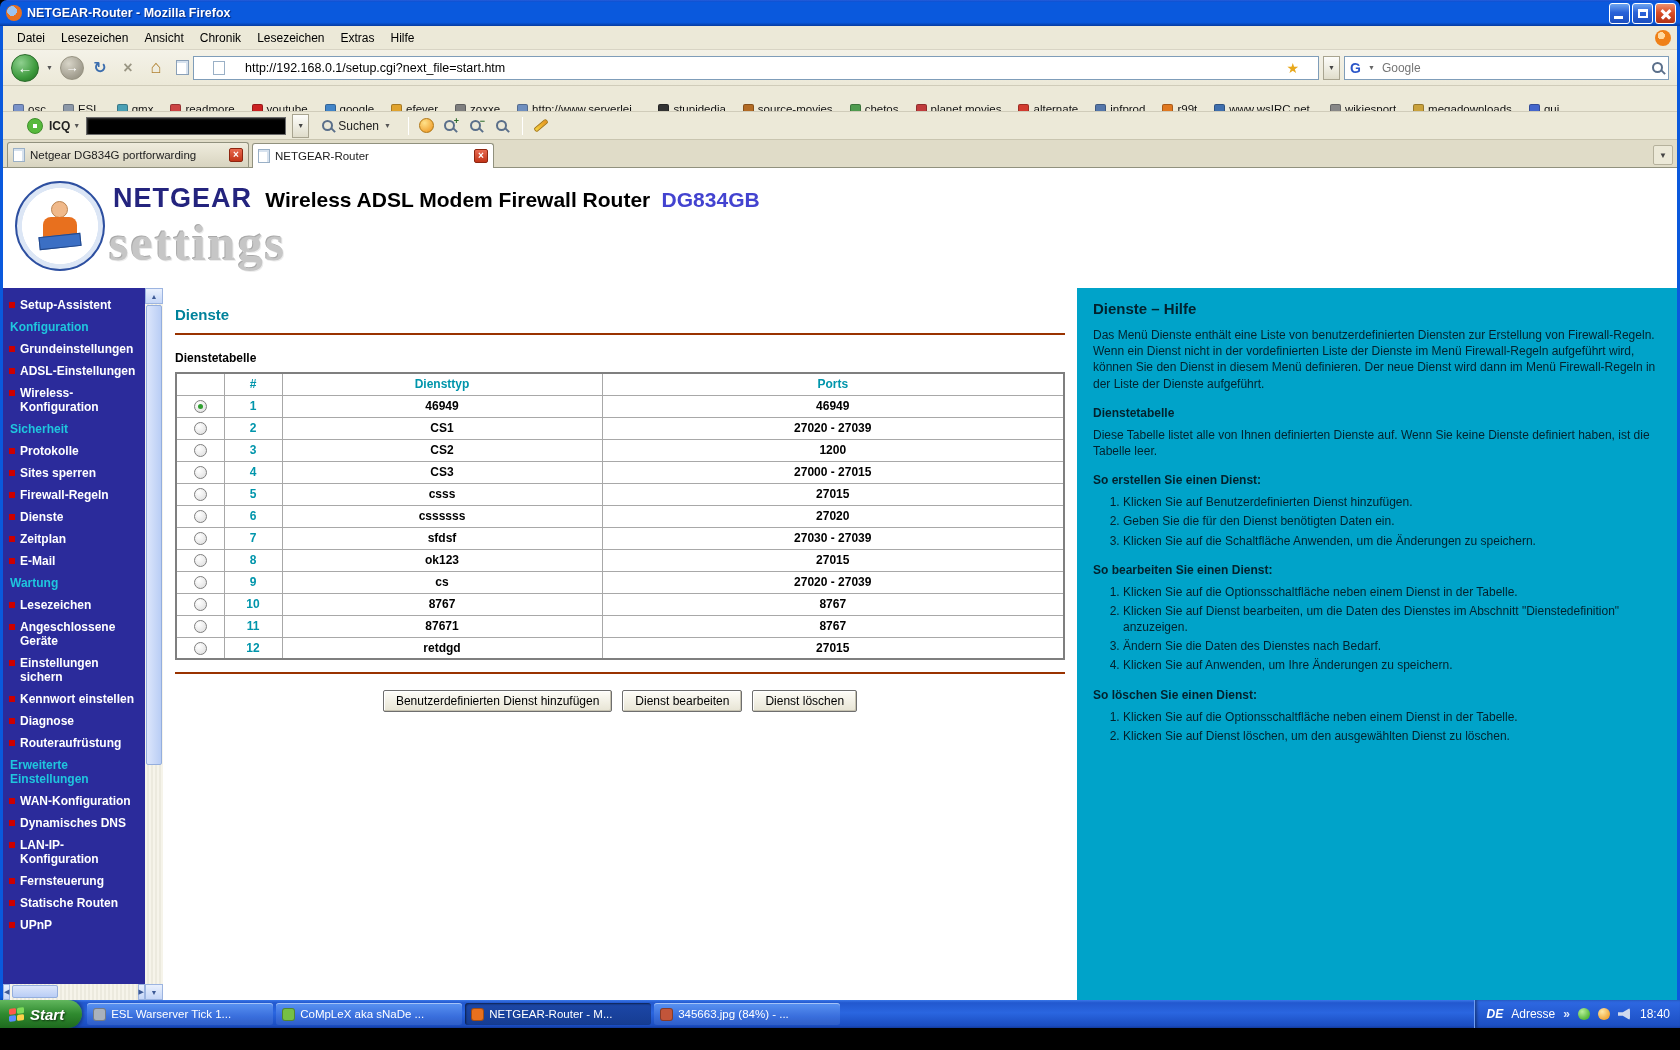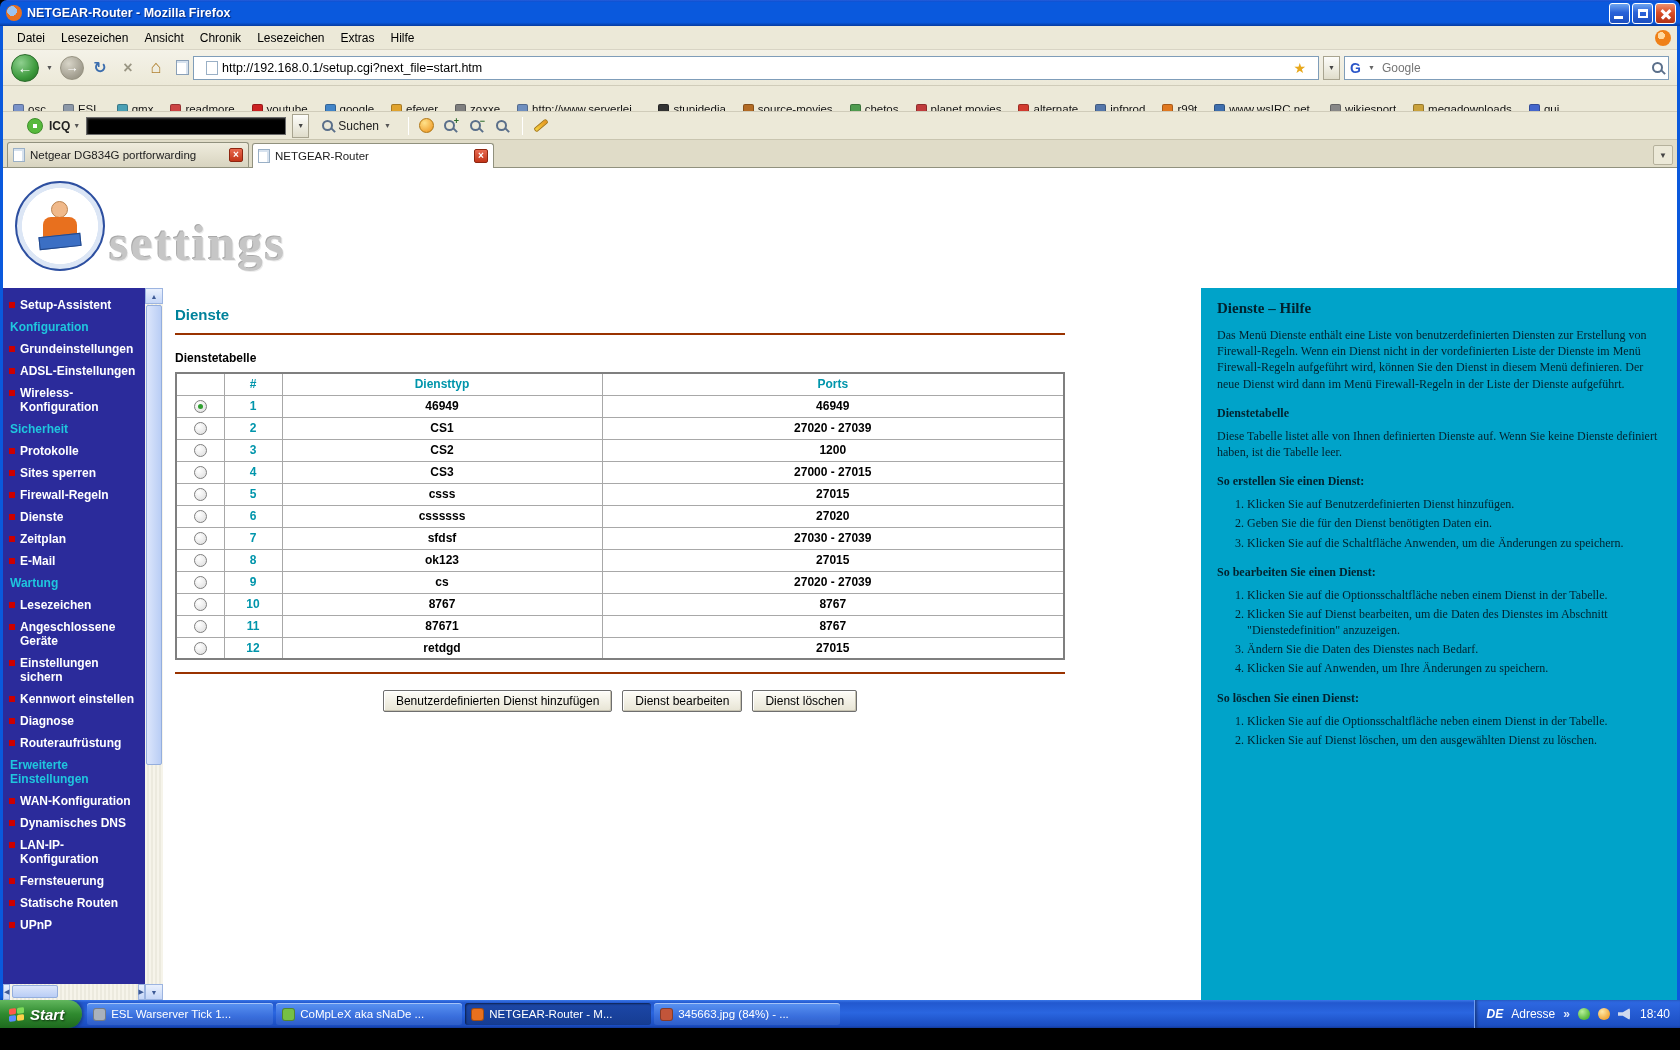--- a/index.html
+++ b/index.html
@@ -37,21 +37,21 @@
   .navcircle { width:28px; height:28px; border-radius:50%; display:flex; align-items:center; justify-content:center;
     color:#fff; font-size:15px; font-weight:bold; flex:none; }
   .navcircle.back { background:radial-gradient(circle at 35% 30%, #8fd08f, #3d9a3d 60%, #1f6a1f); border:1px solid #2b6b2b; }
   .navcircle.fwd  { background:radial-gradient(circle at 35% 30%, #d8d5c8, #a8a496 60%, #8b8778); border:1px solid #979382; width:24px; height:24px; font-size:13px; }
   .mini-drop { width:13px; height:20px; display:flex; align-items:center; justify-content:center; font-size:7px; color:#555; }
   .toolglyph { width:24px; height:24px; display:flex; align-items:center; justify-content:center; font-size:16px; border-radius:3px; flex:none; }
   .tg-reload { color:#3c6eae; font-weight:bold; }
   .tg-stop { color:#9a9684; font-weight:bold; }
   .tg-home { color:#b08030; font-size:18px; }
   .pageicon { width:13px; height:15px; background:#fff; border:1px solid #8aa0b8; box-shadow:inset -2px 2px 0 #d7e2ee; flex:none; margin-left:4px; }
-  .urlbox { flex:1; height:24px; background:#fff; border:1px solid #7f9db9; display:flex; align-items:center; padding:0 12px; gap:4px; }
+  .urlbox { flex:1; height:24px; background:#fff; border:1px solid #7f9db9; display:flex; align-items:center; padding:0 19px; gap:20px; }
   .url-favicon { width:12px; height:14px; background:#fff; border:1px solid #9ab0c6; flex:none; }
   .urlbox input { flex:1; border:none; outline:none; font-size:12.5px; font-family:inherit; color:#000; background:transparent; }
   .star { color:#e8a81c; font-size:14px; line-height:1; flex:none; }
   .drop-btn { width:17px; height:24px; background:linear-gradient(180deg,#fdfdfa,#e0ddcb); border:1px solid #a8a490;
     display:flex; align-items:center; justify-content:center; font-size:7px; color:#444; flex:none; }
   .searchbox { width:325px; height:24px; background:#fff; border:1px solid #7f9db9; display:flex; align-items:center; padding:0 5px; gap:4px; flex:none; }
   .engine-g { color:#2a55c8; font-weight:bold; font-size:14px; }
   .engine-drop { font-size:7px; color:#666; font-style:normal; }
   .searchbox input { flex:1; border:none; outline:none; font-size:12px; font-family:inherit; background:transparent; }
   .mag { width:11px; height:11px; border:2px solid #5a6f8a; border-radius:50%; position:relative; flex:none; }
@@ -136,21 +136,21 @@
   .c-radio { width:48px; } .c-num { width:58px; } .c-type { width:320px; } .c-ports { width:auto; }
   .radio { display:inline-block; width:13px; height:13px; border-radius:50%; border:1px solid #808080;
     background:radial-gradient(circle at 35% 30%, #ffffff, #dcdcdc); position:relative; vertical-align:middle; }
   .radio.checked::after { content:""; position:absolute; left:3px; top:3px; width:5px; height:5px; border-radius:50%; background:#2f9e2f; }
   .rule2 { margin-top:12px; }
   .btnrow { width:890px; display:flex; justify-content:center; gap:10px; margin-top:16px; }
   .xpbtn { font-family:inherit; font-size:12px; color:#000; padding:3px 12px; background:linear-gradient(180deg,#fefdf8,#e7e4d4);
     border:1px solid #6e6e6e; border-radius:2px; box-shadow:inset -1px -1px 0 #c6c2b0, inset 1px 1px 0 #ffffff; cursor:pointer; }
 
   
-  .help { width:476px; background:#00a3c9; color:#02222e; padding:12px 16px; overflow:hidden;font-family:Liberation Serif, serif; }
+  .help { width:600px; background:#00a3c9; color:#02222e; padding:12px 16px; overflow:hidden; }
   .help h2 { font-size:15px; font-weight:bold; margin-bottom:10px; }
   .help p { font-size:12px; line-height:1.35; margin-bottom:10px; }
   .help h3 { font-size:12px; font-weight:bold; margin:14px 0 7px 0; }
   .help ol { margin:0 0 10px 30px; }
   .help li { font-size:12px; line-height:1.35; margin-bottom:3px; }
 
   
   .statusbar { height:22px; background:#ece9d8; border-top:1px solid #fff; box-shadow:inset 0 1px 0 #d8d4c4;
     display:flex; align-items:center; padding-left:10px; }
   .statusbar .stext { color:#000; font-size:12px; }
@@ -402,20 +402,25 @@
     </div>
 
     <div class="viewport">
 
       <div class="page-header">
         <span class="ng-logo">
           <span class="head"></span>
             <span class="body"></span>
             <span class="board"></span>
         </span>
+        <span class="brandline">
+          <span class="brand">NETGEAR</span>
+          <span class="product">Wireless ADSL Modem Firewall Router</span>
+          <span class="model">DG834GB</span>
+        </span>
         <span class="watermark">settings</span>
       </div>
 
       <div class="frames">
 
         <div class="sidebar">
           <ul>
 
               <li>
                 <span class="bullet"></span>

